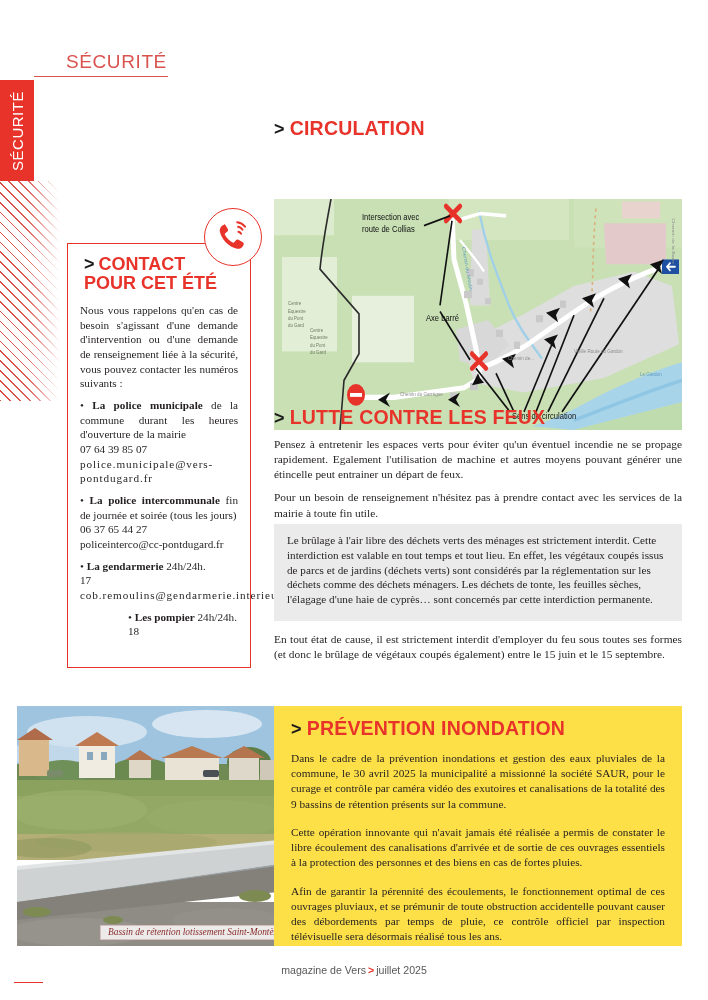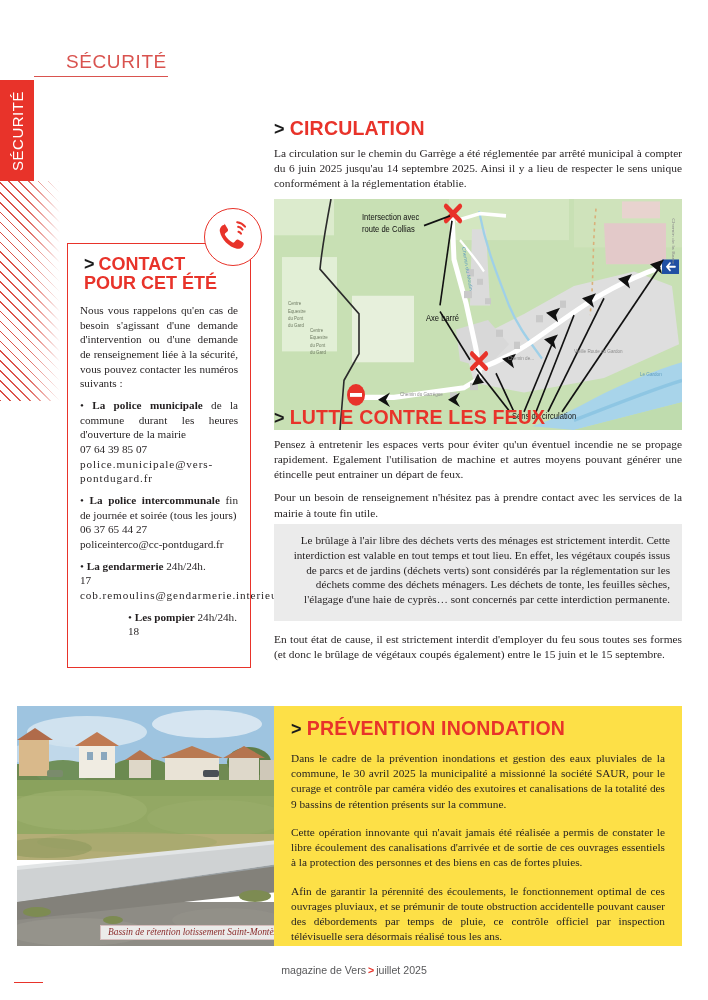--- a/index.html
+++ b/index.html
@@ -119,21 +119,21 @@
 
   
   .map-svg{display:block;width:100%;height:100%;}
 
   #feux-head{top:407px;}
   #feux-text{top:437px;}
   .grey-box{
     position:absolute;left:274px;top:524px;width:408px;height:97px;
     background:#ebebeb;box-sizing:border-box;padding:9px 12px 8px 13px;
   }
-  .grey-box .body-txt{font-size:11.2px;line-height:1.32;text-align:right;}
+  .grey-box .body-txt{font-size:11.2px;line-height:1.32;text-align:left;}
   #feux-outro{top:632px;}
 
   
   .inond-band{
     position:absolute;left:274px;top:706px;width:408px;height:240px;
     background:#fde047;box-sizing:border-box;padding:12px 17px 12px 17px;
   }
   .inond-band .sec-head{margin-bottom:11px;}
   .inond-band .body-txt{font-size:11.3px;line-height:1.35;}
   .inond-band .body-txt p{margin-bottom:13px;}
@@ -228,23 +228,20 @@
       <path d="M13.5 8.5c-1.6 0-3.2 1-4.3 2.2-1.6 1.8-2.3 4.1-1.8 6.5 1 5 3.9 10 7.7 13.8 3.8 3.8 8.8 6.7 13.8 7.7 2.4.5 4.7-.2 6.5-1.8 1.2-1.1 2.2-2.7 2.2-4.3 0-.8-.4-1.5-1.1-1.9l-5.6-3.2c-1-.6-2.3-.4-3.1.5l-2.3 2.6c-.5.6-1.4.8-2.1.4-2-1.1-3.8-2.5-5.4-4.1-1.6-1.6-3-3.4-4.1-5.4-.4-.7-.2-1.6.4-2.1l2.6-2.3c.9-.8 1.1-2.1.5-3.1l-3.2-5.6c-.4-.7-1.1-1.1-1.9-1.1z" fill="#e8332a"></path>
       <path d="M30.5 11.2c2.2.5 4.1 1.7 5.5 3.4" fill="none" stroke="#e8332a" stroke-width="2.6" stroke-linecap="round"></path>
       <path d="M30.9 17.4c1.3.4 2.4 1.2 3.2 2.3" fill="none" stroke="#e8332a" stroke-width="2.6" stroke-linecap="round"></path>
       <path d="M29.3 5.3c3.9.6 7.4 2.6 9.9 5.6" fill="none" stroke="#e8332a" stroke-width="2.6" stroke-linecap="round"></path>
     </svg>
   </div>
 
   <h2 class="sec-head col-r" id="circulation-head">
     <span class="chev">&gt;</span><span>CIRCULATION</span>
   </h2>
-  <div class="body-txt col-r" id="circulation-text">
-    <p>La circulation sur le chemin du Garrège a été réglementée par arrêté municipal à compter du 6 juin 2025 jusqu'au 14 septembre 2025. Ainsi il y a lieu de respecter le sens unique conformément à la réglementation établie.</p>
-  </div>
 
   <figure class="map-fig" style="margin:0;">
     <svg class="map-svg" viewBox="0 0 408 191" preserveAspectRatio="none">
 
       <rect x="0" y="0" width="408" height="191" fill="#c8e0b4"></rect>
 
       <rect x="8" y="48" width="55" height="78" fill="#e2efd6"></rect>
       <rect x="78" y="80" width="62" height="55" fill="#e7f0dc"></rect>
       <rect x="0" y="0" width="60" height="30" fill="#dcebcd"></rect>
       <rect x="175" y="0" width="120" height="34" fill="#d3e6c0"></rect>

